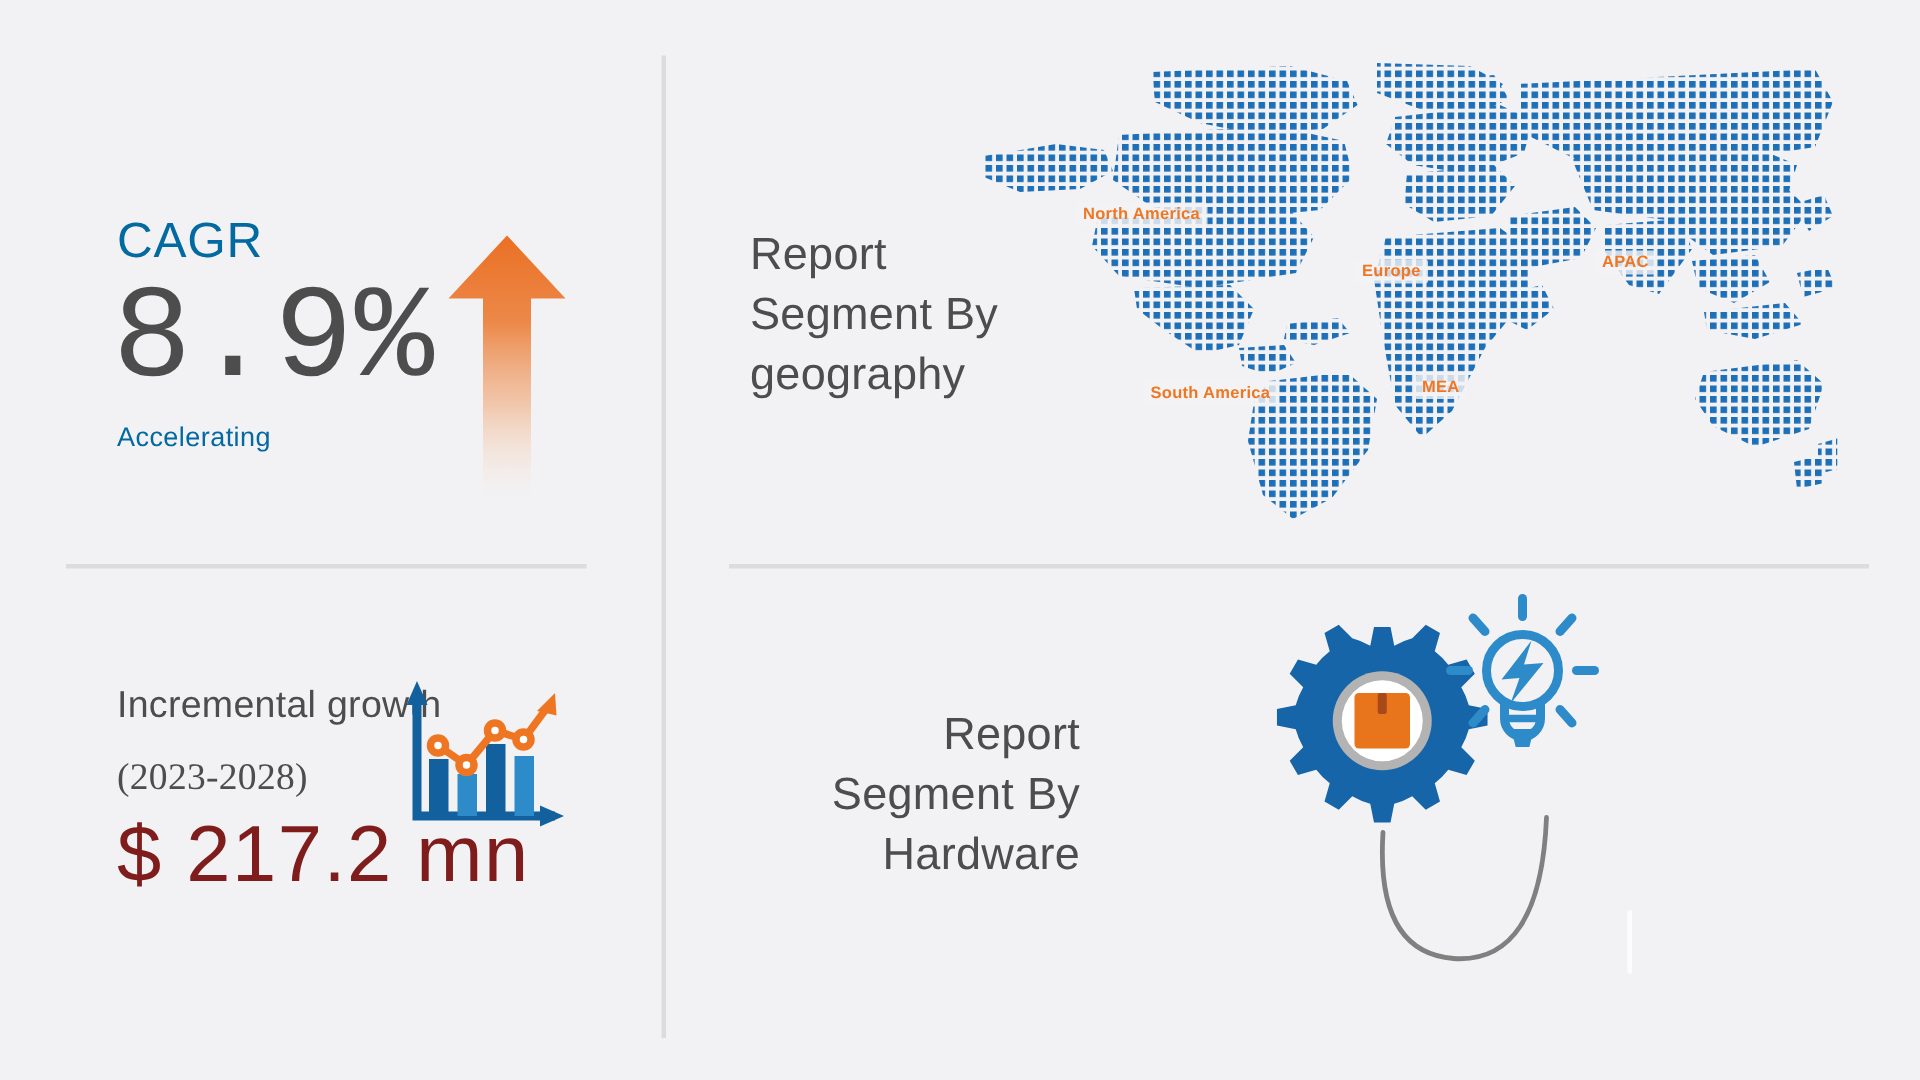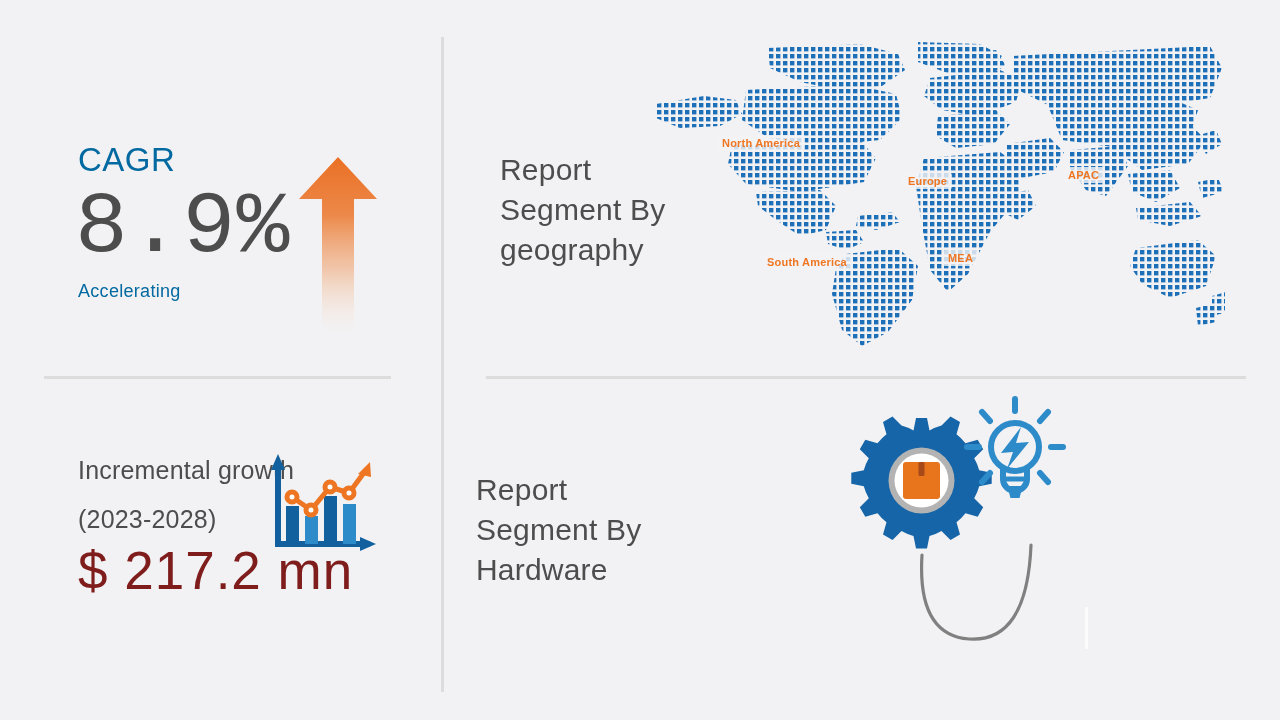--- a/index.html
+++ b/index.html
@@ -109,20 +109,21 @@
     color: #4d4d4d;
     line-height: 1.22;
     letter-spacing: 0.2px;
   }
   .growth-period {
     font-size: 25px;
     font-weight: 400;
     color: #4d4d4d;
     margin-top: 19px;
     letter-spacing: 0.2px;
+    font-family: Liberation Serif, serif;
   }
   .growth-value {
     font-size: 53px;
     font-weight: 300;
     color: #7f1d1d;
     margin-top: 6px;
     letter-spacing: 1px;
     white-space: nowrap;
   }
   .growth-chart-icon {
@@ -137,21 +138,21 @@
   .panel-title {
     position: absolute;
     font-size: 30px;
     font-weight: 400;
     color: #4d4d4d;
     line-height: 1.33;
     letter-spacing: 0.2px;
     width: 210px;
   }
   .panel-title-geo { left: 500px; top: 150px; }
-  .panel-title-hw  { left: 476px; top: 470px; }
+  .panel-title-hw  { left: 510px; top: 470px; text-align: right; }
 
   
   .map-wrap {
     position: absolute;
     left: 650px;
     top: 40px;
     width: 575px;
     height: 310px;
   }
   .map-svg { display: block; width: 575px; height: 310px; }

